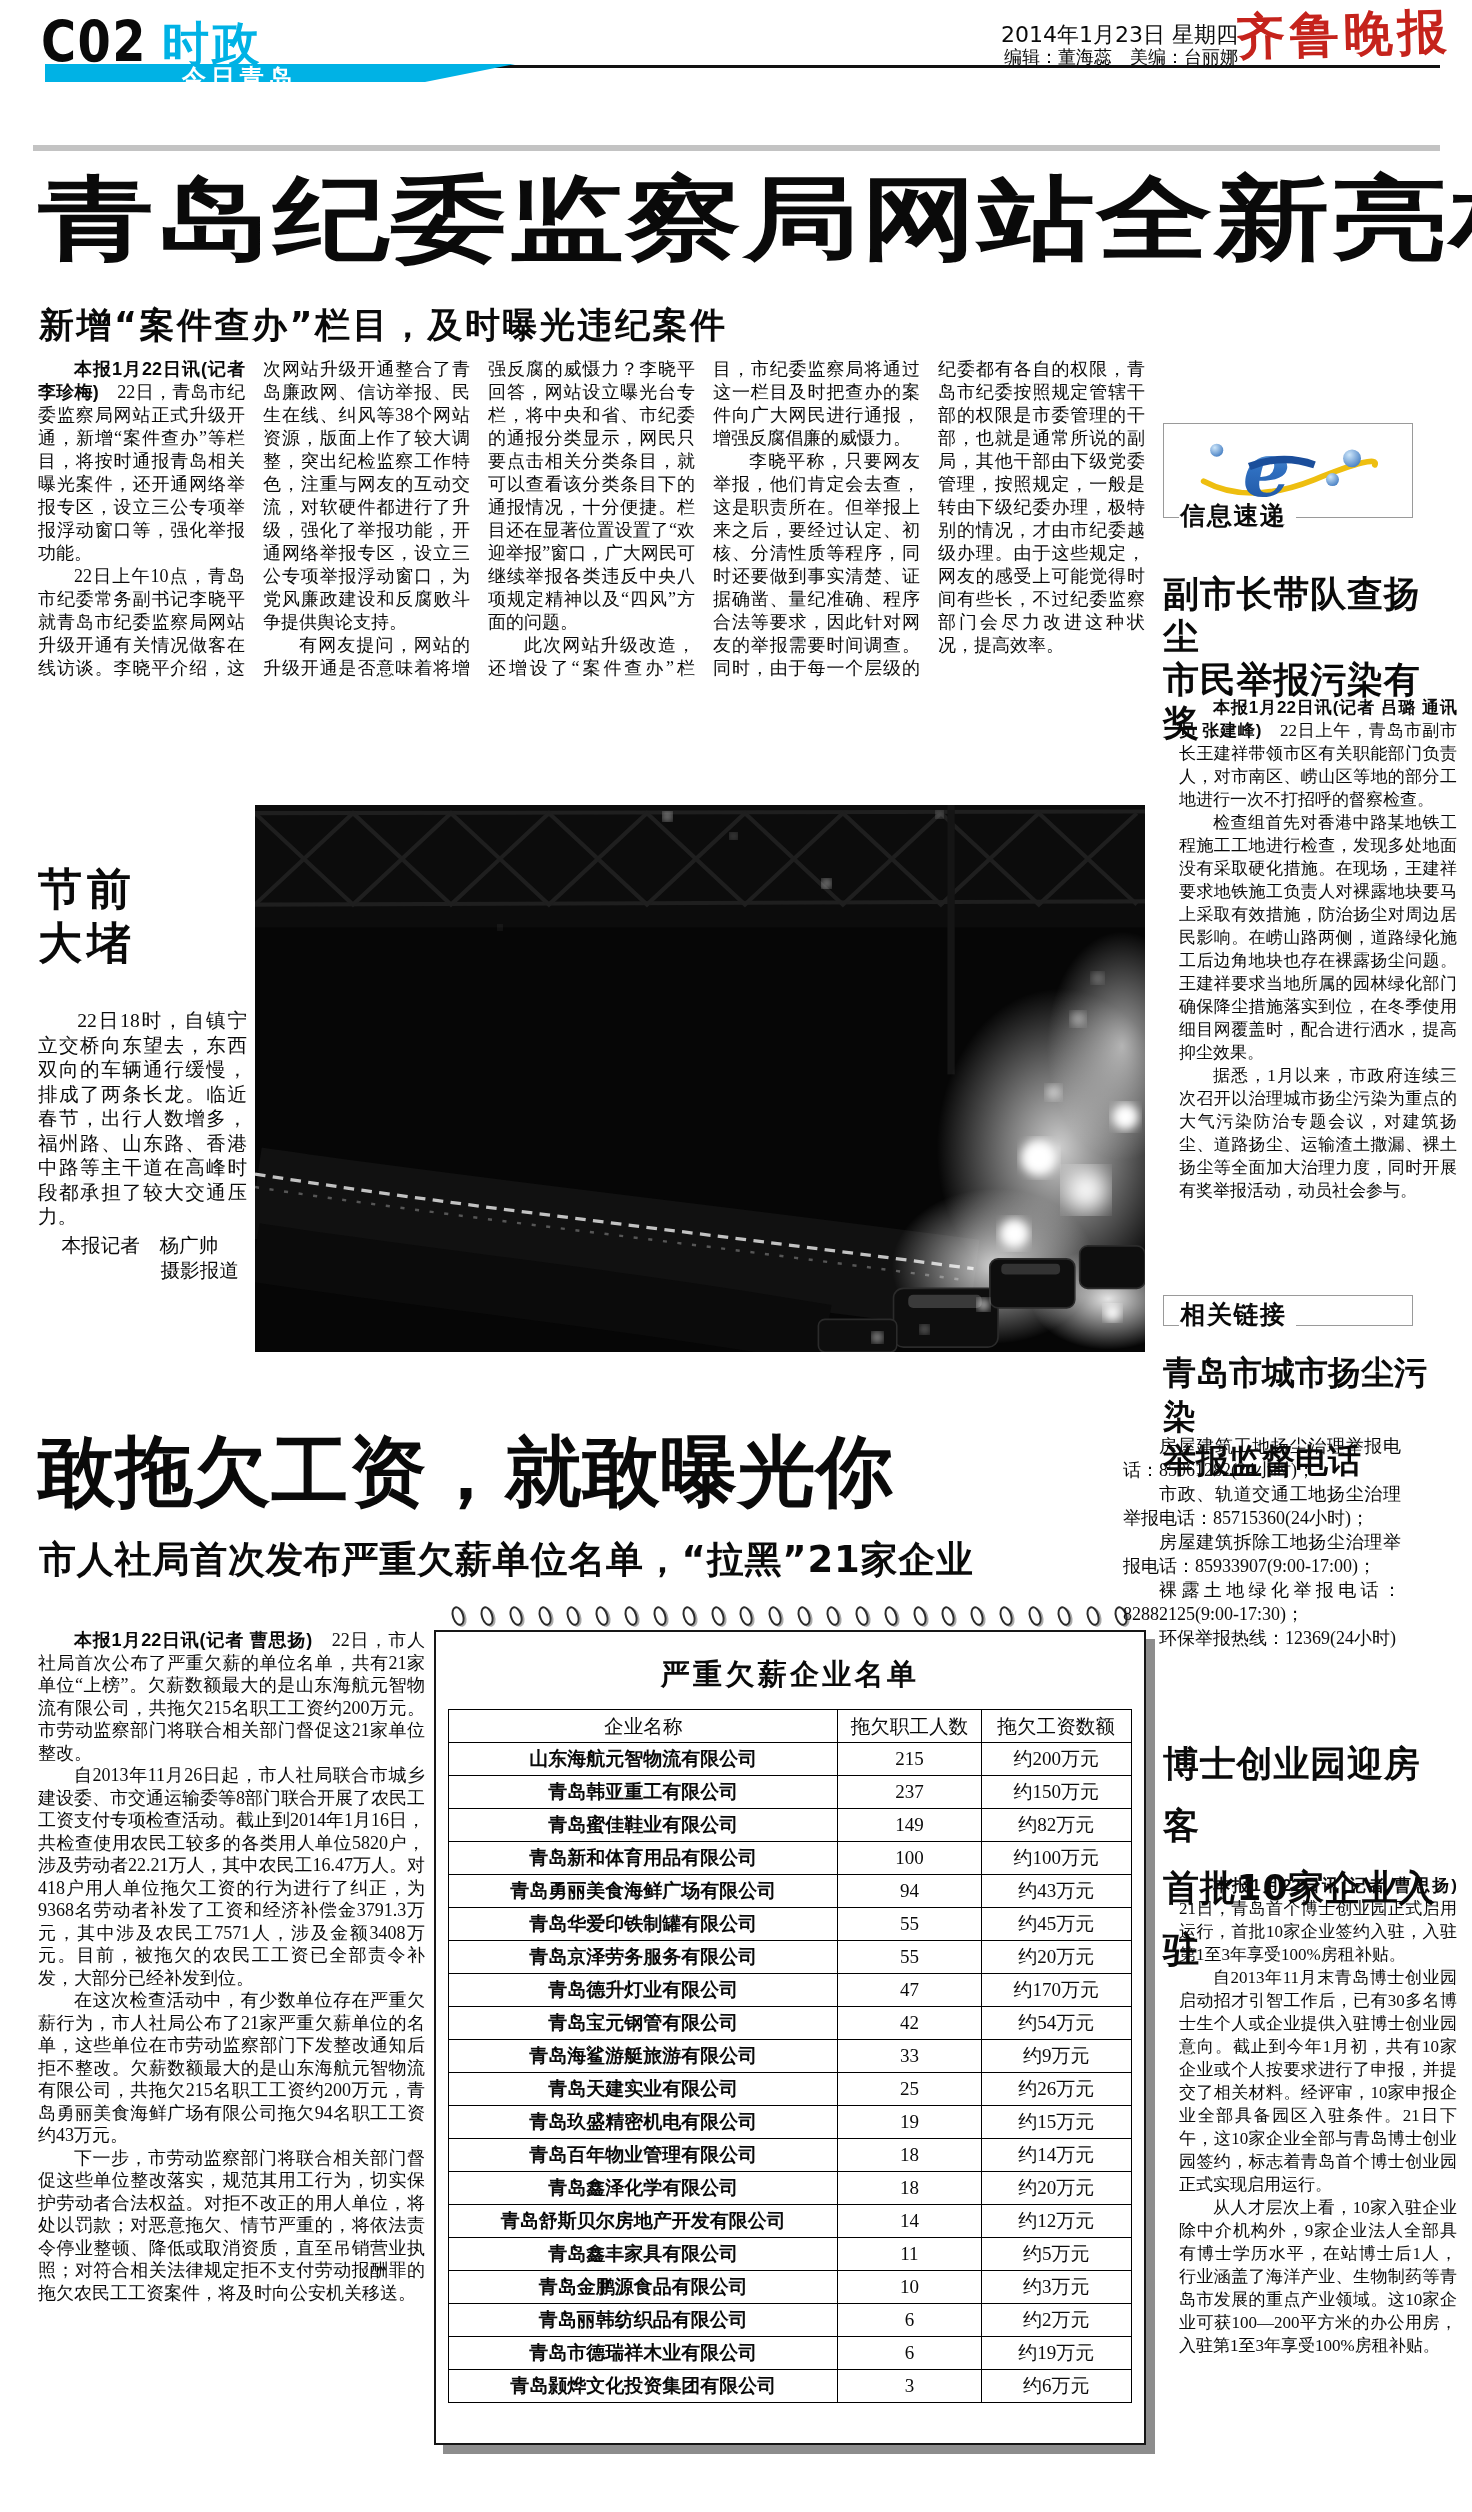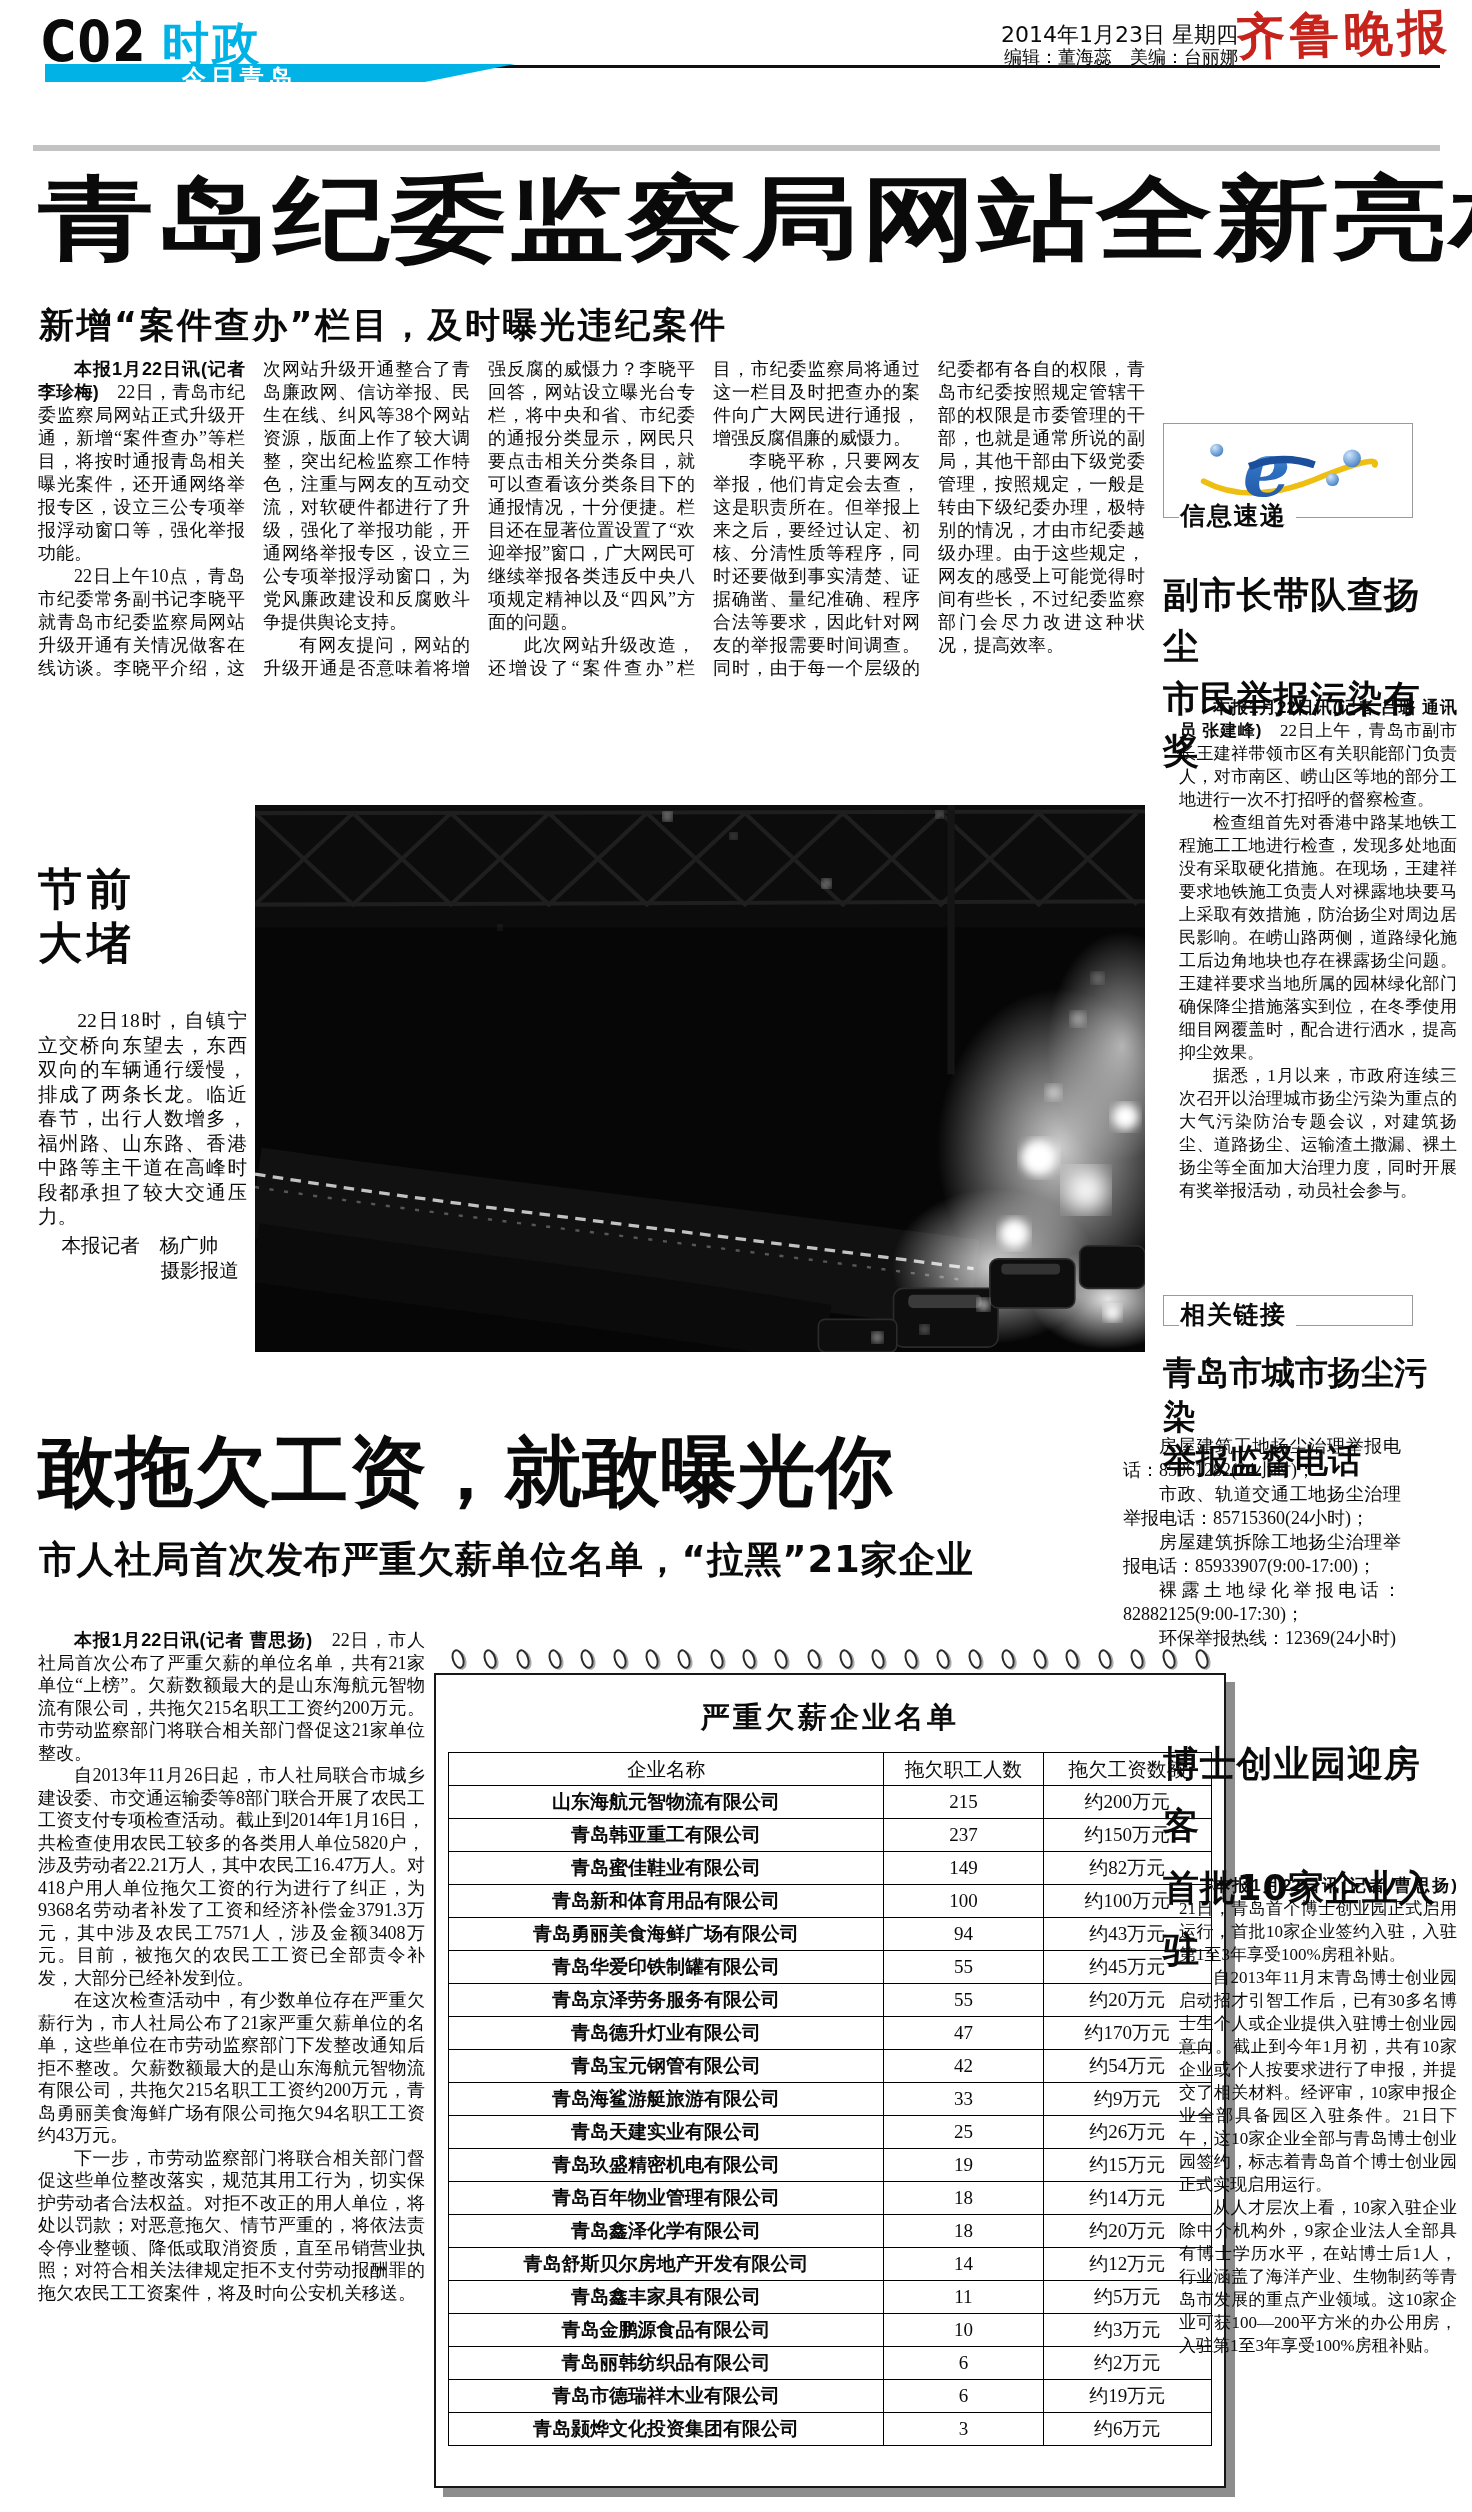--- a/index.html
+++ b/index.html
@@ -46,40 +46,40 @@
   .credit1{margin-top:4.9px;font-size:19.6px;line-height:24.5px;text-indent:1.2em;}
   .credit2{font-size:19.6px;line-height:24.5px;text-align:right;padding-right:8.2px;}
 
   
   .h2{left:38px;top:1421px;font-family:var(--hei);font-weight:900;font-size:77px;white-space:nowrap;letter-spacing:0.8px;}
   .sub2{left:39px;top:1535px;font-family:var(--hei);font-weight:600;font-size:37px;letter-spacing:0.8px;}
   .body2{left:38px;top:1629px;width:387px;height:874px;font-size:18px;line-height:22.5px;
          text-align:justify;overflow:hidden;}
 
   
-  .notepad{left:434px;top:1645px;width:792px;}
+  .notepad{left:434px;top:1602px;width:712px;}
   .spiral{display:flex;justify-content:space-between;padding:0 18px;height:28px;align-items:center;}
   .ring{display:inline-block;width:12.3px;height:19.6px;border:2.5px solid #2b2b2b;border-radius:50%;
         transform:rotate(-18deg);background:#fff;box-shadow:1.6px 1.6px 0 #aaa;}
   .pad{margin-top:0;background:#fff;border:2.5px solid #161616;box-shadow:9px 9px 0 #8d8d8d;
        padding:9.8px 12.3px 14.7px;height:815px;}
   .padtitle{text-align:center;font-family:var(--hei);font-weight:900;font-size:29px;letter-spacing:3.3px;margin:13px 0 14.7px;}
   table.arrears{width:100%;border-collapse:collapse;}
   table.arrears th,table.arrears td{border:1.6px solid #000;height:33px;text-align:center;padding:0 3.3px;}
   table.arrears th{font-family:var(--serif);font-weight:400;font-size:19.6px;}
   table.arrears td.c0{font-family:var(--hei);font-weight:600;font-size:19px;width:57%;}
   table.arrears td.c1{font-size:19px;width:21%;}
   table.arrears td.c2{font-size:19px;width:22%;}
 
   
   .infobox{left:1163px;top:423px;width:250px;height:95px;border:1.6px solid #9a9a9a;}
   .infobox .label{position:absolute;left:14.7px;bottom:-14.7px;background:#fff;padding:0 9.8px 0 1.6px;
         font-family:var(--hei);font-weight:900;font-size:25px;letter-spacing:1.6px;}
   .eglobe{position:absolute;left:28px;top:4.9px;width:188px;height:75px;}
-  .sbh1{left:1163px;top:572px;width:282px;font-family:Liberation Mono, monospace;font-weight:900;font-size:36px;line-height:52px;letter-spacing:0.8px;}
+  .sbh1{left:1163px;top:572px;width:282px;font-family:Liberation Sans, sans-serif;font-weight:900;font-size:36px;line-height:43px;letter-spacing:0.8px;}
   .sbody{font-size:17px;line-height:23px;text-align:justify;overflow:hidden;position:absolute;margin-left:16px;}
   .sb1{left:1163px;top:696px;width:278px;height:565px;}
   .relbox{left:1163px;top:1295px;width:250px;height:31px;border:1.6px solid #9a9a9a;}
   .relbox .label{position:absolute;left:14.7px;top:1.6px;background:#fff;padding:0 9.8px 0 1.6px;
         font-family:var(--hei);font-weight:900;font-size:25px;letter-spacing:1.6px;}
   .sbh2{left:1163px;top:1351px;width:286px;font-family:var(--hei);font-weight:900;font-size:33px;line-height:44px;}
   .phones{left:1123px;top:1434px;width:278px;height:216px;font-size:18px;line-height:24px;text-align:justify;overflow:hidden;}
   .phones p{text-indent:2em;}
   .sbh3{left:1163px;top:1733px;width:294px;font-family:var(--hei);font-weight:900;font-size:36px;line-height:62px;letter-spacing:0.8px;}
   .sb3{left:1163px;top:1874px;width:278px;height:629px;}

